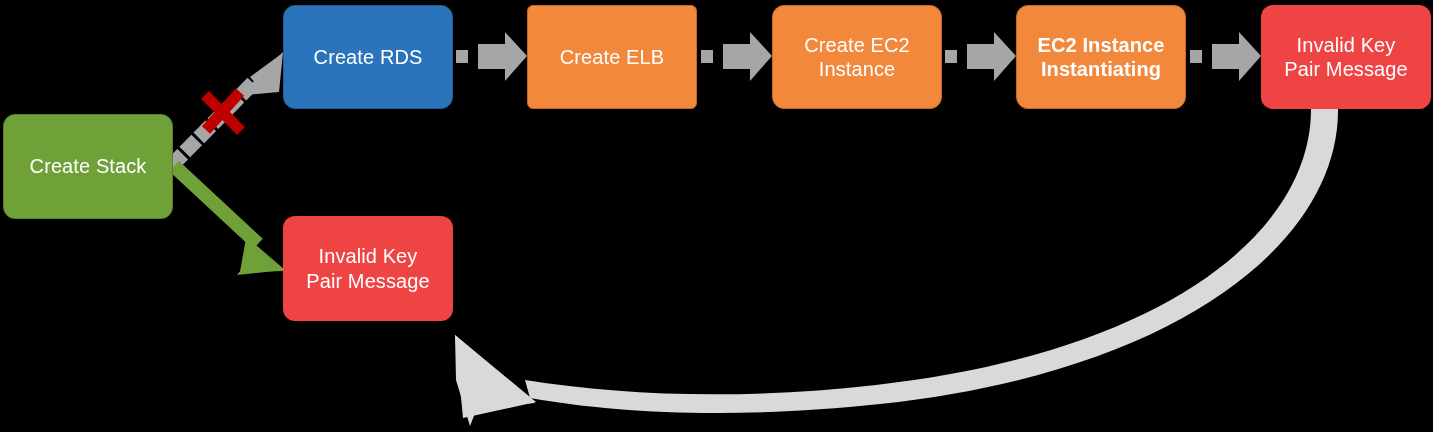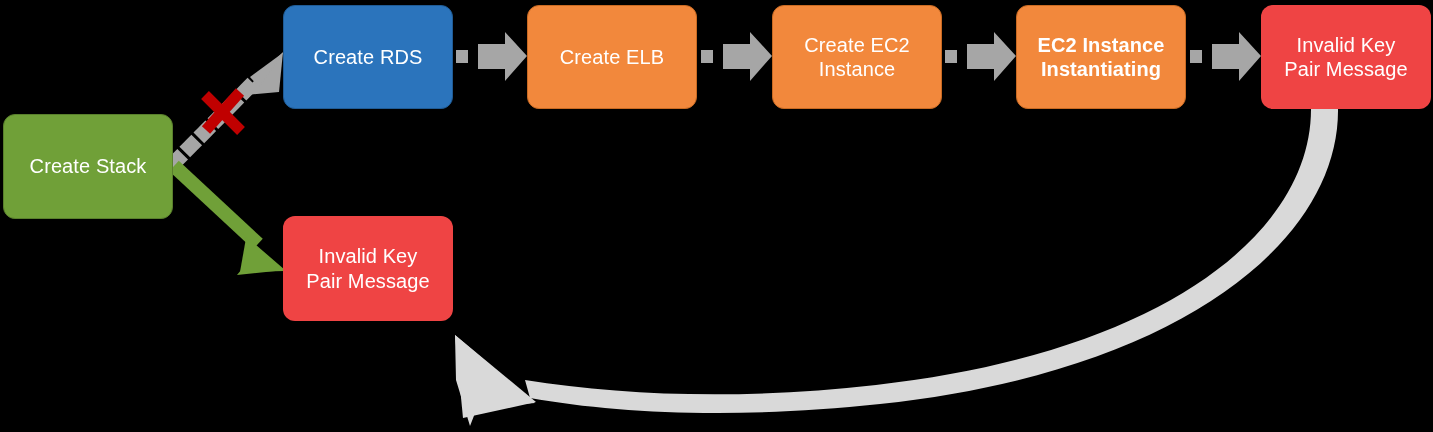--- a/index.html
+++ b/index.html
@@ -101,21 +101,21 @@
   </svg>
 
   <div class="node green" style="left:3px; top:114px; width:170px; height:105px;">
     <span>Create Stack</span>
   </div>
 
   <div class="node blue" style="left:283px; top:5px; width:170px; height:104px;">
     <span>Create RDS</span>
   </div>
 
-  <div class="node orange" style="left:527px; top:5px; width:170px; height:104px;">
+  <div class="node orange" style="left:527px; top:5px; width:170px; height:104px;border-radius:6px;">
     <span>Create ELB</span>
   </div>
 
   <div class="node orange" style="left:772px; top:5px; width:170px; height:104px;">
     <span>Create EC2
 Instance</span>
   </div>
 
   <div class="node orange" style="left:1016px; top:5px; width:170px; height:104px;font-weight:bold;">
     <span>EC2 Instance

